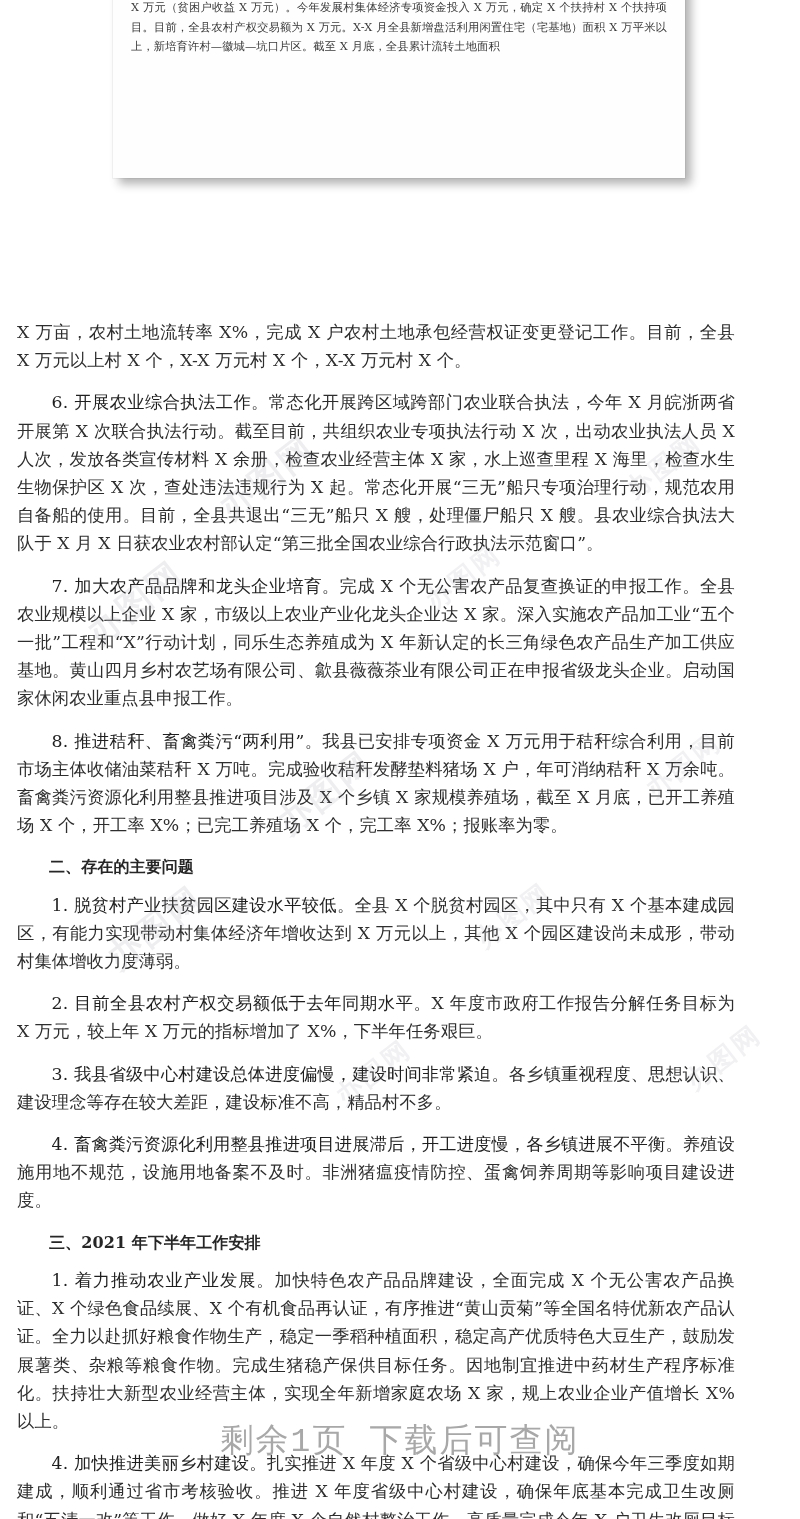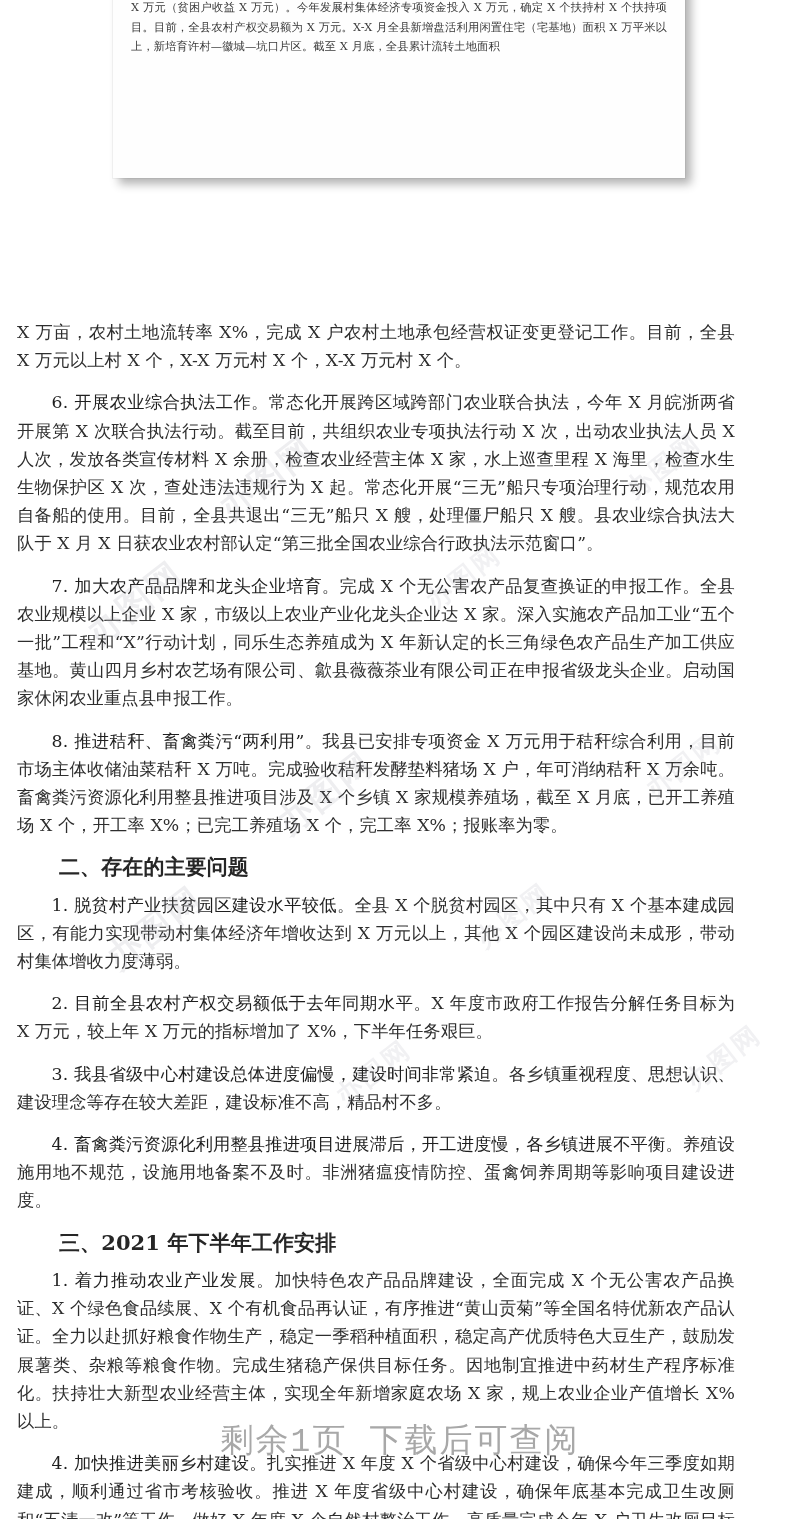--- a/index.html
+++ b/index.html
@@ -67,21 +67,21 @@
     text-indent: 0;
   }
   .gap {
     height: 14px;
   }
   .gap-sm {
     height: 9px;
   }
   .heading {
     margin: 0 17px;
-    font-size: 21px;
+    font-size: 16px;
     line-height: 28.2px;
     font-weight: bold;
     text-indent: 2em;
     color: #262626;
     letter-spacing: 0.1px;
   }
   .b {
     font-weight: normal;
     color: #1f1f1f;
   }

